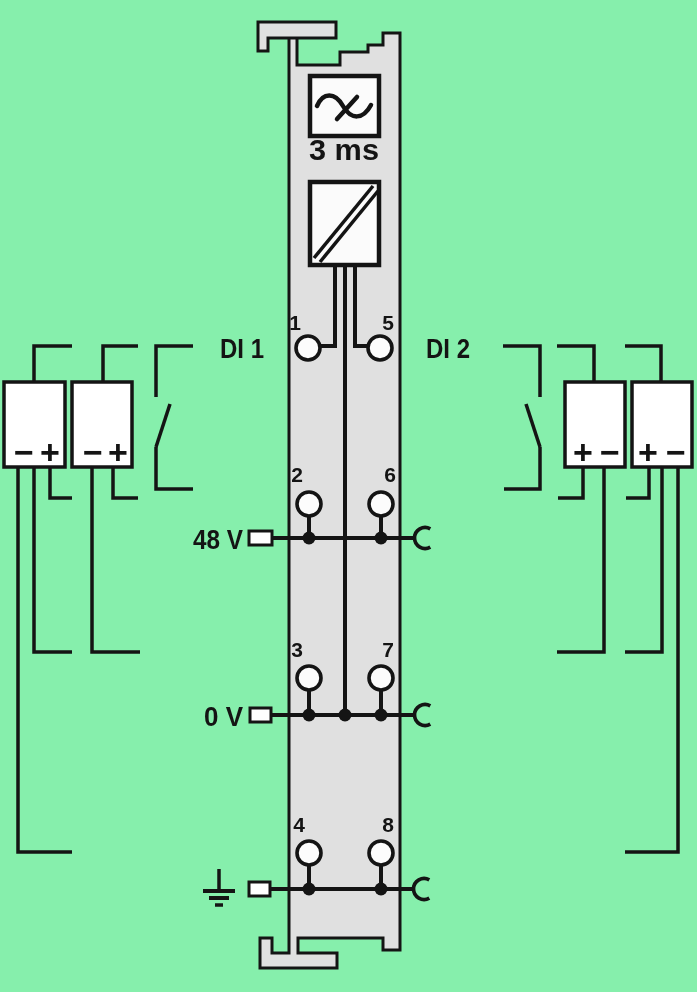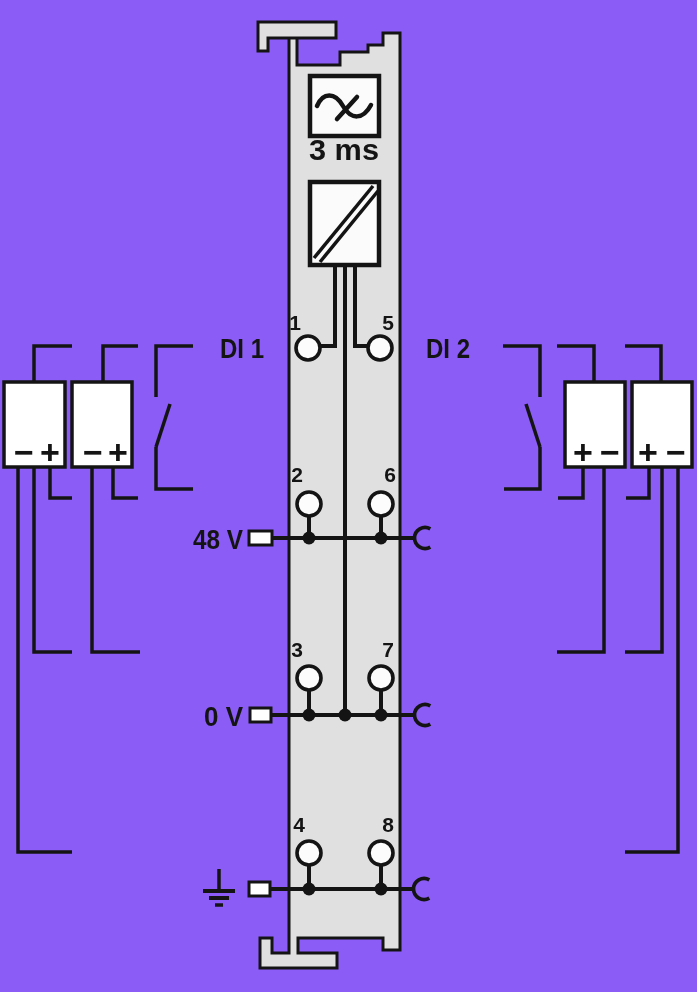--- a/index.html
+++ b/index.html
@@ -1,16 +1,16 @@
 <!DOCTYPE html>
 <html><head>
 <meta charset="utf-8">
 <style>
   html,body{margin:0;padding:0;background:#ffffff;}
-  .stage{position:relative;width:697px;height:992px;background:#8b5cf6;overflow:hidden;}
+  .stage{position:relative;width:697px;height:992px;background:#86efac;overflow:hidden;}
   svg{position:absolute;left:0;top:0;}
   text{font-family:"Liberation Sans","DejaVu Sans",sans-serif;font-weight:bold;fill:#141414;}
 </style>
 </head>
 <body>
 
 <div class="stage">
 <svg width="697" height="992" viewBox="0 0 697 992">
 
   <g stroke="#141414" stroke-width="3" fill="#e0e0e0" stroke-linejoin="miter">

